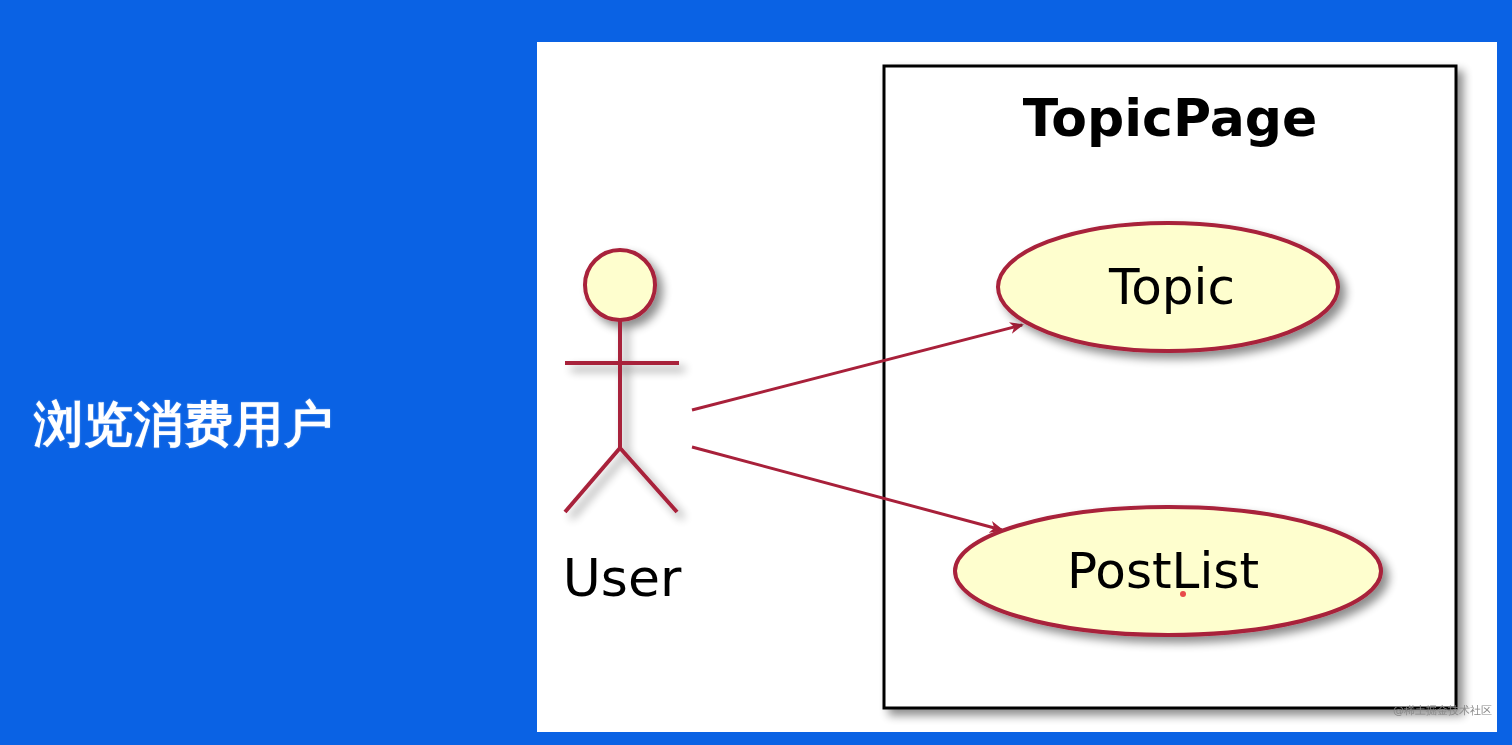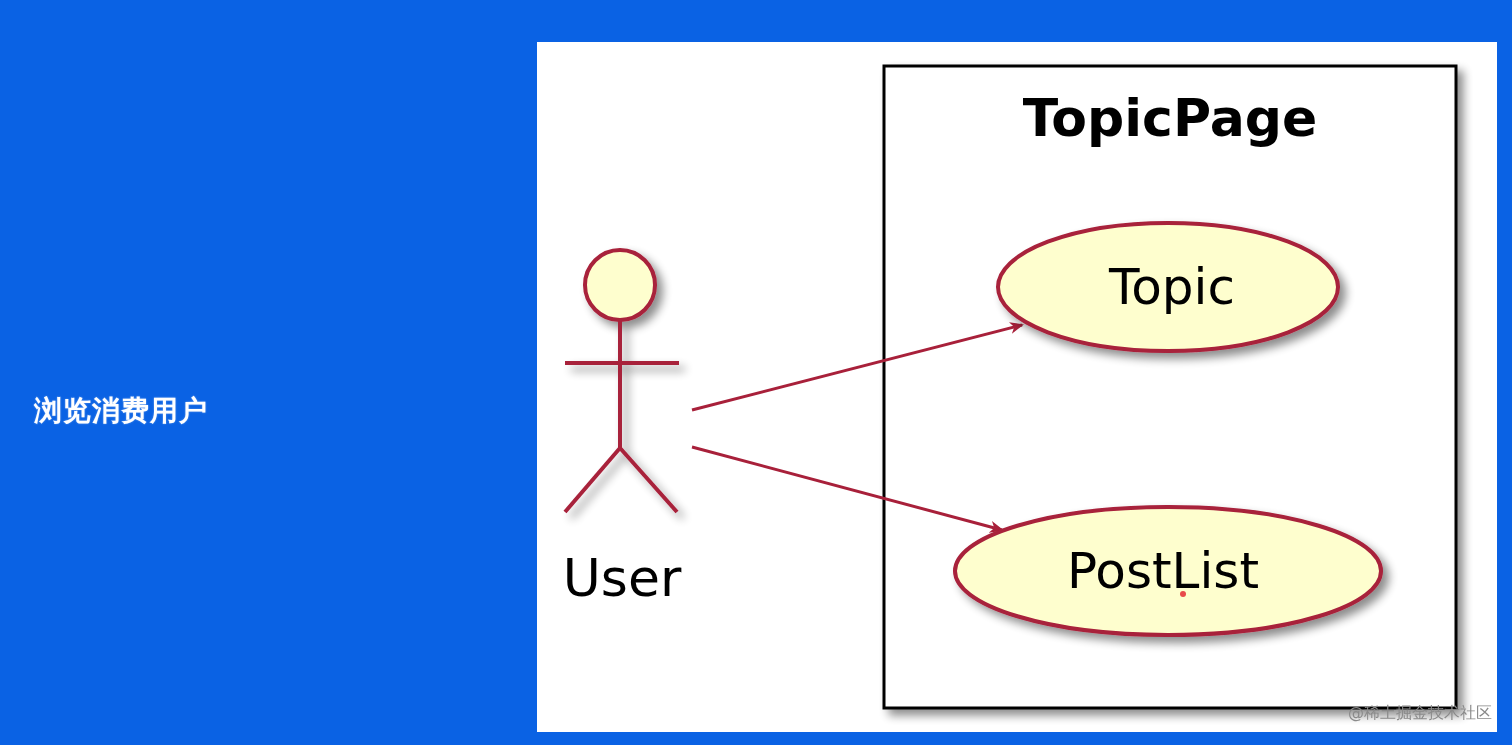--- a/index.html
+++ b/index.html
@@ -4,33 +4,33 @@
 <style>
   html, body { margin: 0; padding: 0; }
   body {
     width: 1512px; height: 745px; overflow: hidden;
     background: #0a62e4;
     position: relative;
     font-family: "DejaVu Sans", sans-serif;
   }
   .slide-title {
     position: absolute; left: 34px; top: 392px;
-    color: #ffffff; font-size: 28px; font-weight: bold;
+    color: #ffffff; font-size: 49px; font-weight: bold;
     letter-spacing: 1px;
     text-shadow: 0 0 2px rgba(255,255,255,0.4);
   }
   .panel {
     position: absolute; left: 537px; top: 42px;
     width: 960px; height: 690px;
     background: #ffffff;
   }
   .diagram-svg { position: absolute; left: 0; top: 0; }
   .watermark {
     position: absolute; right: 20px; top: 703px;
-    color: #8a8a8a; font-size: 16px;
+    color: #8a8a8a; font-size: 11px;
   }
 </style>
 </head>
 <body>
 
 <div class="slide-title">浏览消费用户</div>
 
 <div class="panel"></div>
 
 <svg class="diagram-svg" width="1512" height="745" viewBox="0 0 1512 745" xmlns="http://www.w3.org/2000/svg">

